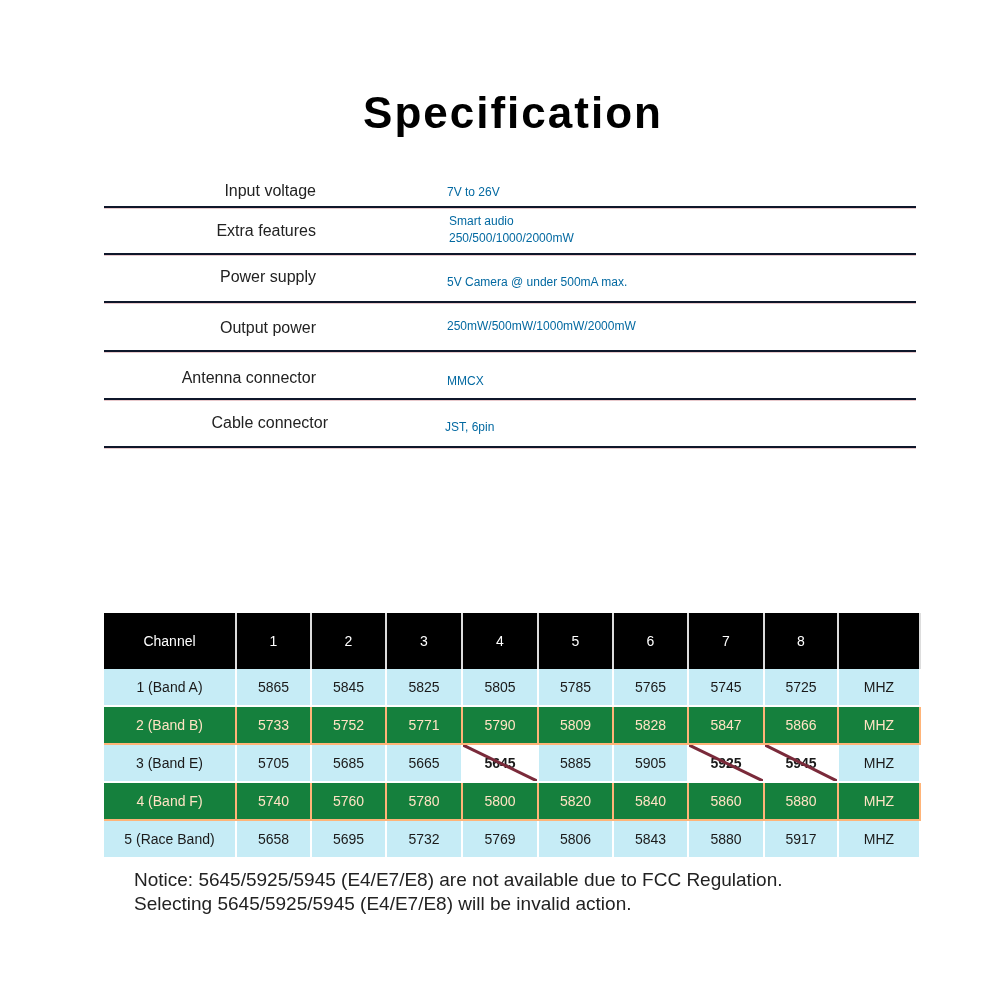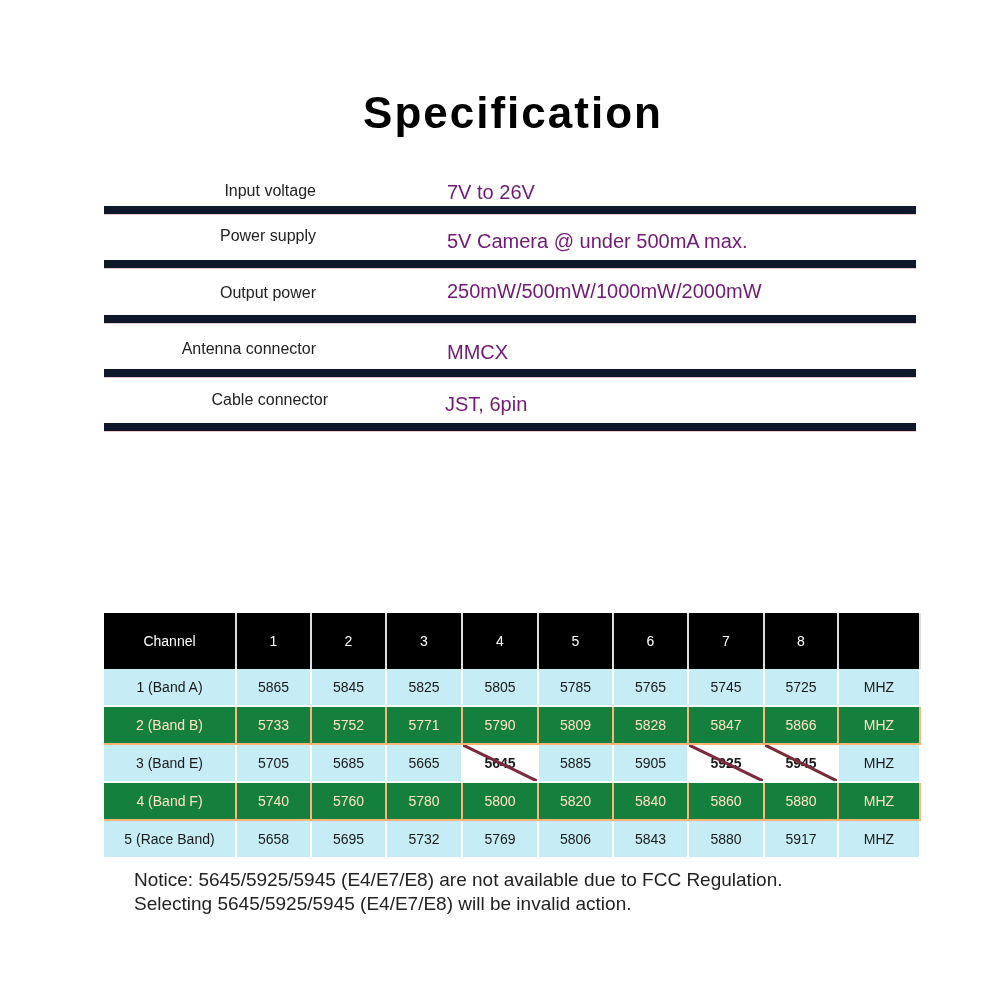--- a/index.html
+++ b/index.html
@@ -6,26 +6,26 @@
   body {
     width: 1000px; height: 1000px; background: #ffffff; position: relative;
     font-family: "Liberation Sans", sans-serif; color: #1a1a1a; overflow: hidden;
   }
   .title {
     position: absolute; top: 88px; left: 0; width: 1026px; text-align: center;
     font-family: "Liberation Sans", sans-serif; font-weight: bold; font-size: 44px;
     letter-spacing: 2px; color: #000;
   }
   .spec-table { position: absolute; left: 104px; top: 172px; width: 812px; }
-  .spec-row { position: relative; border-bottom: 8px solid #0f172a; box-shadow: 0 1px 0 #e8c9cc; }
+  .spec-row { position: relative; border-bottom: 2px solid #0f172a; box-shadow: 0 1px 0 #e8c9cc; }
   .spec-label {
     position: absolute; right: 600px; text-align: right; font-size: 16px; color: #222; white-space: nowrap;
   }
   .spec-value {
-    position: absolute; left: 343px; font-size: 20px; color: #701a75; white-space: nowrap; line-height: 18px;
+    position: absolute; left: 343px; font-size: 12px; color: #0369a1; white-space: nowrap; line-height: 18px;
   }
   .ch-table {
     position: absolute; left: 104px; top: 613px; width: 816px;
     border-collapse: collapse; table-layout: fixed;
   }
   .ch-table td, .ch-table th {
     text-align: center; font-size: 14px; font-weight: normal; padding: 0;
     border-right: 2px solid #ffffff; position: relative; margin-left: 8px;
   }
   .ch-table th { background: #000; color: #fff; height: 56px; border-right: 2px solid #ddd; }
@@ -41,20 +41,25 @@
 </style>
 </head>
 <body>
 
 <div class="title">Specification</div>
 
 <div class="spec-table">
   <div class="spec-row" style="height:34px;">
     <span class="spec-label" style="top:10px;">Input voltage</span>
     <span class="spec-value" style="top:11px;">7V to 26V</span>
+  </div>
+  <div class="spec-row" style="height:45px;">
+    <span class="spec-label" style="top:14px;">Extra features</span>
+    <span class="spec-value" style="top:4px;left:345px;">Smart audio</span>
+    <span class="spec-value" style="top:21px;left:345px;">250/500/1000/2000mW</span>
   </div>
   <div class="spec-row" style="height:46px;">
     <span class="spec-label" style="top:13px;">Power supply</span>
     <span class="spec-value" style="top:18px;">5V Camera @ under  500mA max.</span>
   </div>
   <div class="spec-row" style="height:47px;">
     <span class="spec-label" style="top:16px;">Output power</span>
     <span class="spec-value" style="top:14px;">250mW/500mW/1000mW/2000mW</span>
   </div>
   <div class="spec-row" style="height:46px;">

